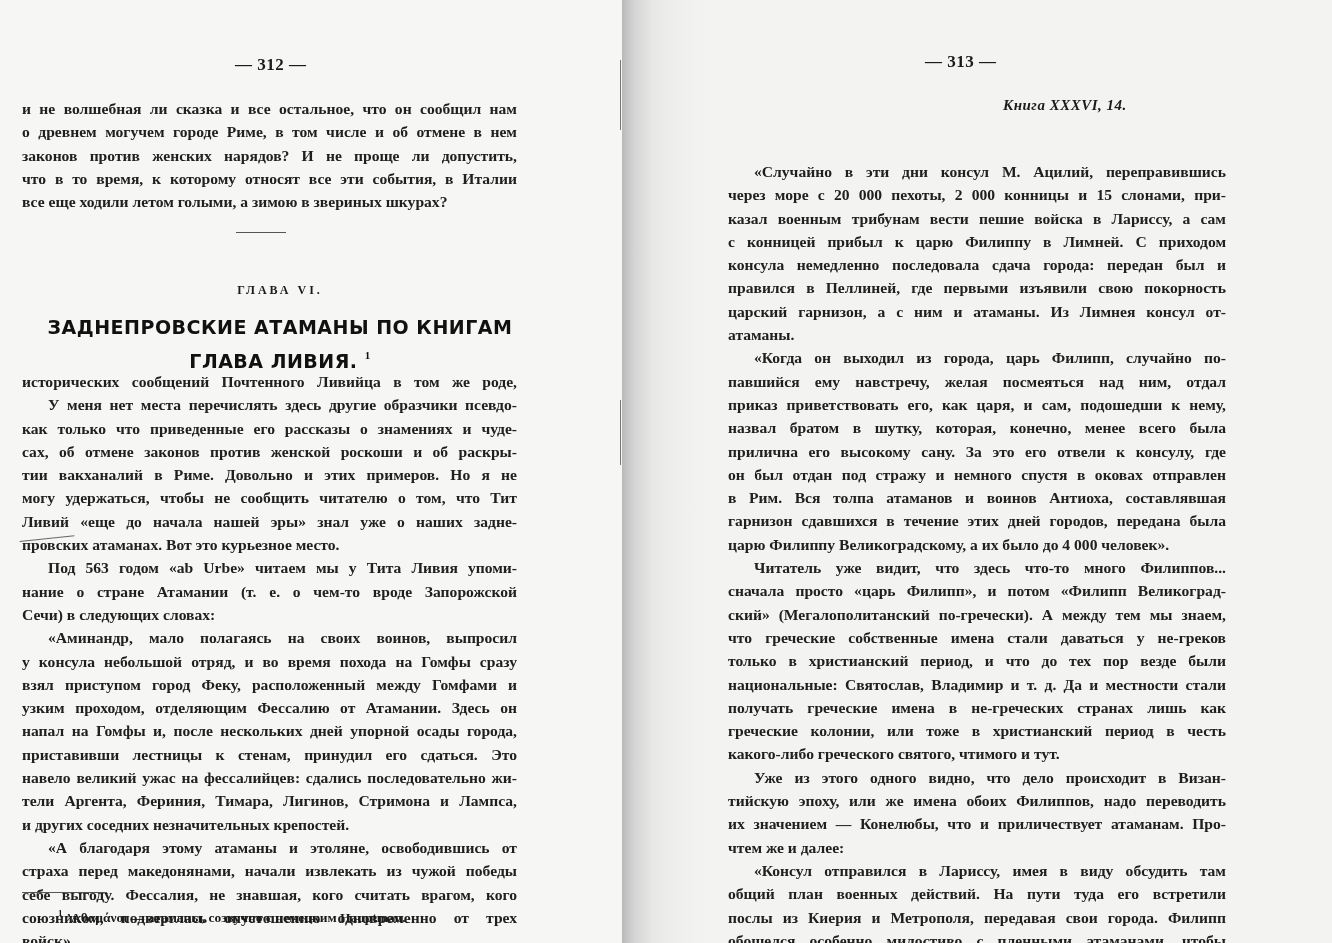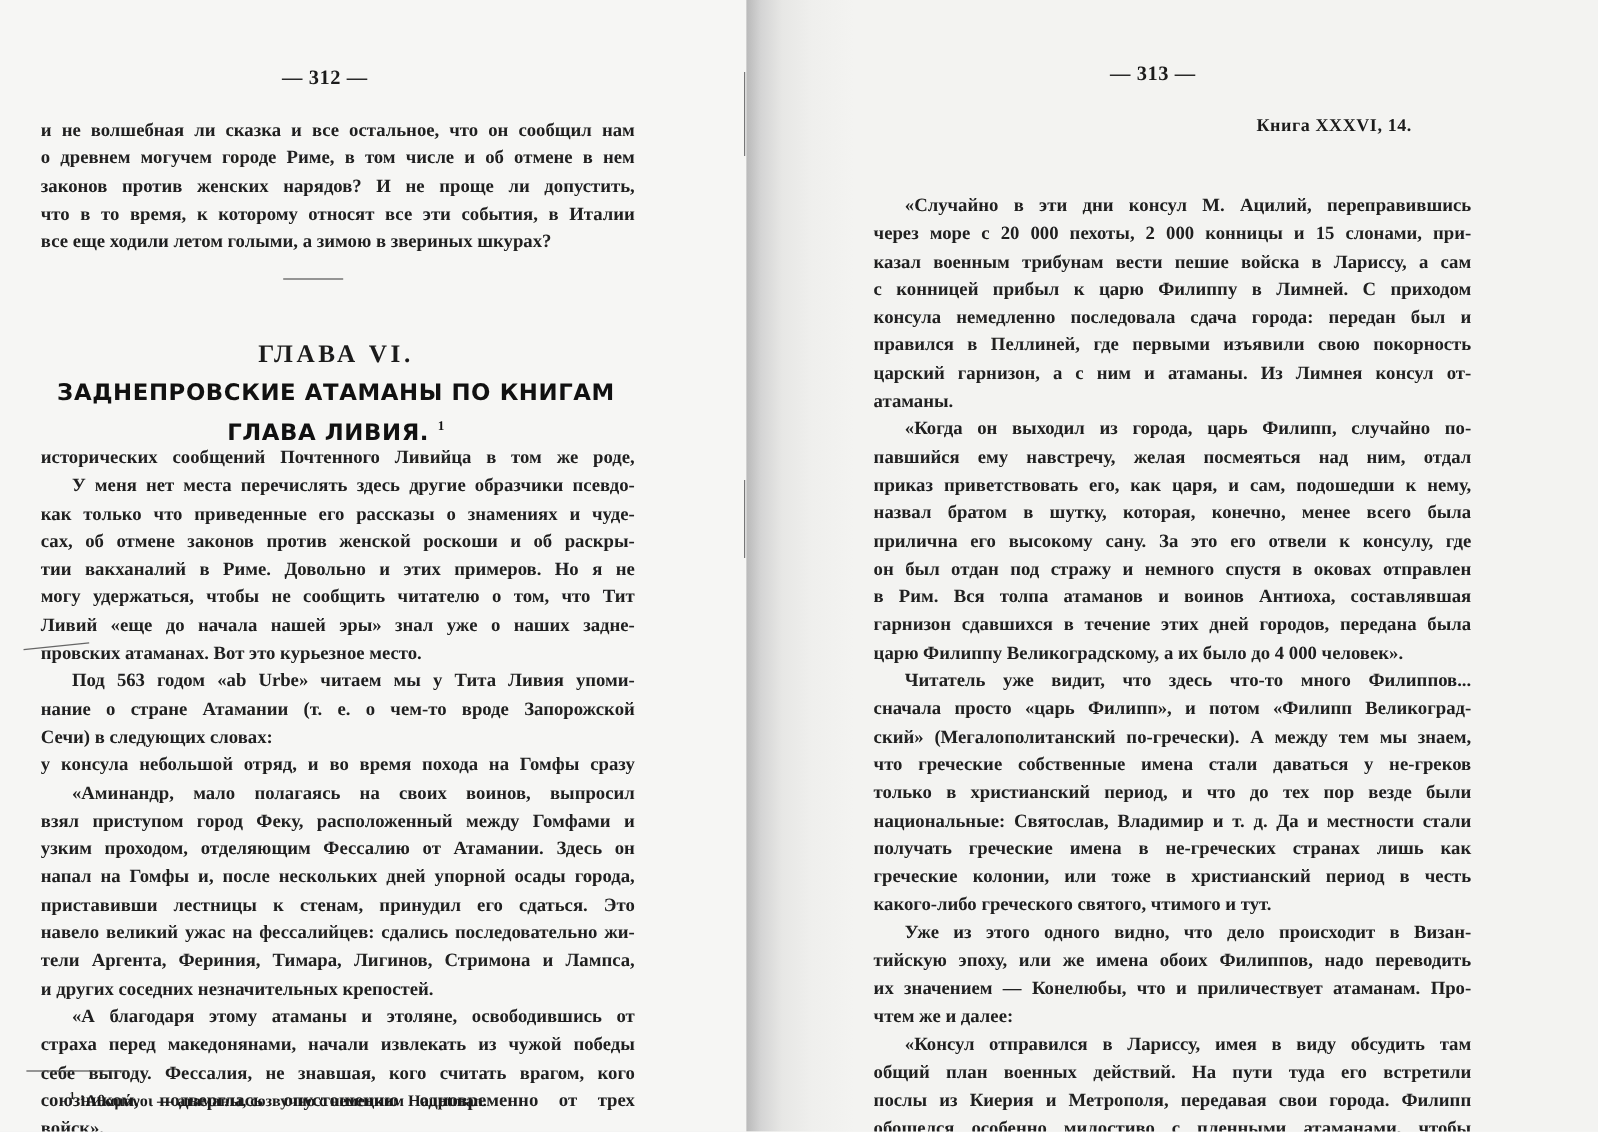--- a/index.html
+++ b/index.html
@@ -18,32 +18,32 @@
     position: absolute; font-weight: bold; font-size: 17px; letter-spacing: 0.5px;
     font-family: "Liberation Serif", serif;
   }
   #page-left .page-num { left: 235px; top: 55px; }
   #page-right .page-num { left: 303px; top: 52px; }
   .text {
     position: absolute; font-family: "Liberation Serif", serif;
     font-size: 15.6px; line-height: 23.3px; font-weight: bold;
     text-align: justify; color: #202020;
   }
-  #page-left .text { left: 22px; width: 495px; margin-left: 12px; }
+  #page-left .text { left: 22px; width: 495px; }
   #page-right .text { left: 106px; width: 498px; margin-top: 32px; }
   .line { display: block; text-align: justify; text-align-last: justify; white-space: nowrap; }
   .line.last { text-align-last: left; }
   .indent { padding-left: 26px; }
   .rule { position: absolute; height: 1px; background: #555; }
-  .chapter-num { position: absolute; left: 0; width: 560px; text-align: center; top: 283px; font-family: "Liberation Serif", serif; font-weight: bold; font-size: 21px; letter-spacing: 3px; }
+  .chapter-num { position: absolute; left: 0; width: 560px; text-align: center; top: 283px; font-family: "Liberation Serif", serif; font-weight: bold; font-size: 12px; letter-spacing: 3px; }
   .chapter-title { position: absolute; left: 0; width: 560px; text-align: center; top: 313px; font-family: "DejaVu Sans", sans-serif; font-weight: bold; font-size: 19px; line-height: 28px; letter-spacing: 0.5px; color: #111; }
   .chapter-title sup { font-size: 11px; font-family: "Liberation Serif", serif; vertical-align: 9px; }
   .footnote { position: absolute; left: 58px; top: 908px; font-family: "Liberation Serif", serif; font-weight: bold; font-size: 13.5px; }
   .footnote .mark { font-size: 9px; vertical-align: 6px; margin-right: 4px; }
-  .running-head { position: absolute; left: 381px; top: 97px; font-family: "Liberation Serif", serif; font-weight: bold; font-size: 15px; letter-spacing: 0.5px; margin-left: 44px; }
+  .running-head { position: absolute; left: 381px; top: 97px; font-family: "Liberation Serif", serif; font-style: italic; font-weight: bold; font-size: 15px; letter-spacing: 0.5px; }
   .smudge { position: absolute; left: 20px; top: 538px; width: 55px; height: 10px; border-top: 1px solid #666; transform: rotate(-6deg); }
 </style>
 </head>
 <body>
 
 <div class="page" id="page-left">
   <div class="page-num">— 312 —</div>
 
   <div class="text" style="top:97px;">
     <span class="line">и не волшебная ли сказка и все остальное, что он сообщил нам</span>
@@ -68,22 +68,22 @@
     <span class="line">сах, об отмене законов против женской роскоши и об раскры-</span>
     <span class="line">тии вакханалий в Риме. Довольно и этих примеров. Но я не</span>
     <span class="line">могу удержаться, чтобы не сообщить читателю о том, что Тит</span>
     <span class="line">Ливий «еще до начала нашей эры» знал уже о наших задне-</span>
     <span class="line last">провских атаманах. Вот это курьезное место.</span>
 
     <span class="line indent">Под 563 годом «ab Urbe» читаем мы у Тита Ливия упоми-</span>
     <span class="line">нание о стране Атамании (т. е. о чем-то вроде Запорожской</span>
     <span class="line last">Сечи) в следующих словах:</span>
 
+    <span class="line indent">«Аминандр, мало полагаясь на своих воинов, выпросил</span>
     <span class="line">у консула небольшой отряд, и во время похода на Гомфы сразу</span>
-    <span class="line indent">«Аминандр, мало полагаясь на своих воинов, выпросил</span>
     <span class="line">взял приступом город Феку, расположенный между Гомфами и</span>
     <span class="line">узким проходом, отделяющим Фессалию от Атамании. Здесь он</span>
     <span class="line">напал на Гомфы и, после нескольких дней упорной осады города,</span>
     <span class="line">приставивши лестницы к стенам, принудил его сдаться. Это</span>
     <span class="line">навело великий ужас на фессалийцев: сдались последовательно жи-</span>
     <span class="line">тели Аргента, Фериния, Тимара, Лигинов, Стримона и Лампса,</span>
     <span class="line last">и других соседних незначительных крепостей.</span>
 
     <span class="line indent">«А благодаря этому атаманы и этоляне, освободившись от</span>
     <span class="line">страха перед македонянами, начали извлекать из чужой победы</span>

